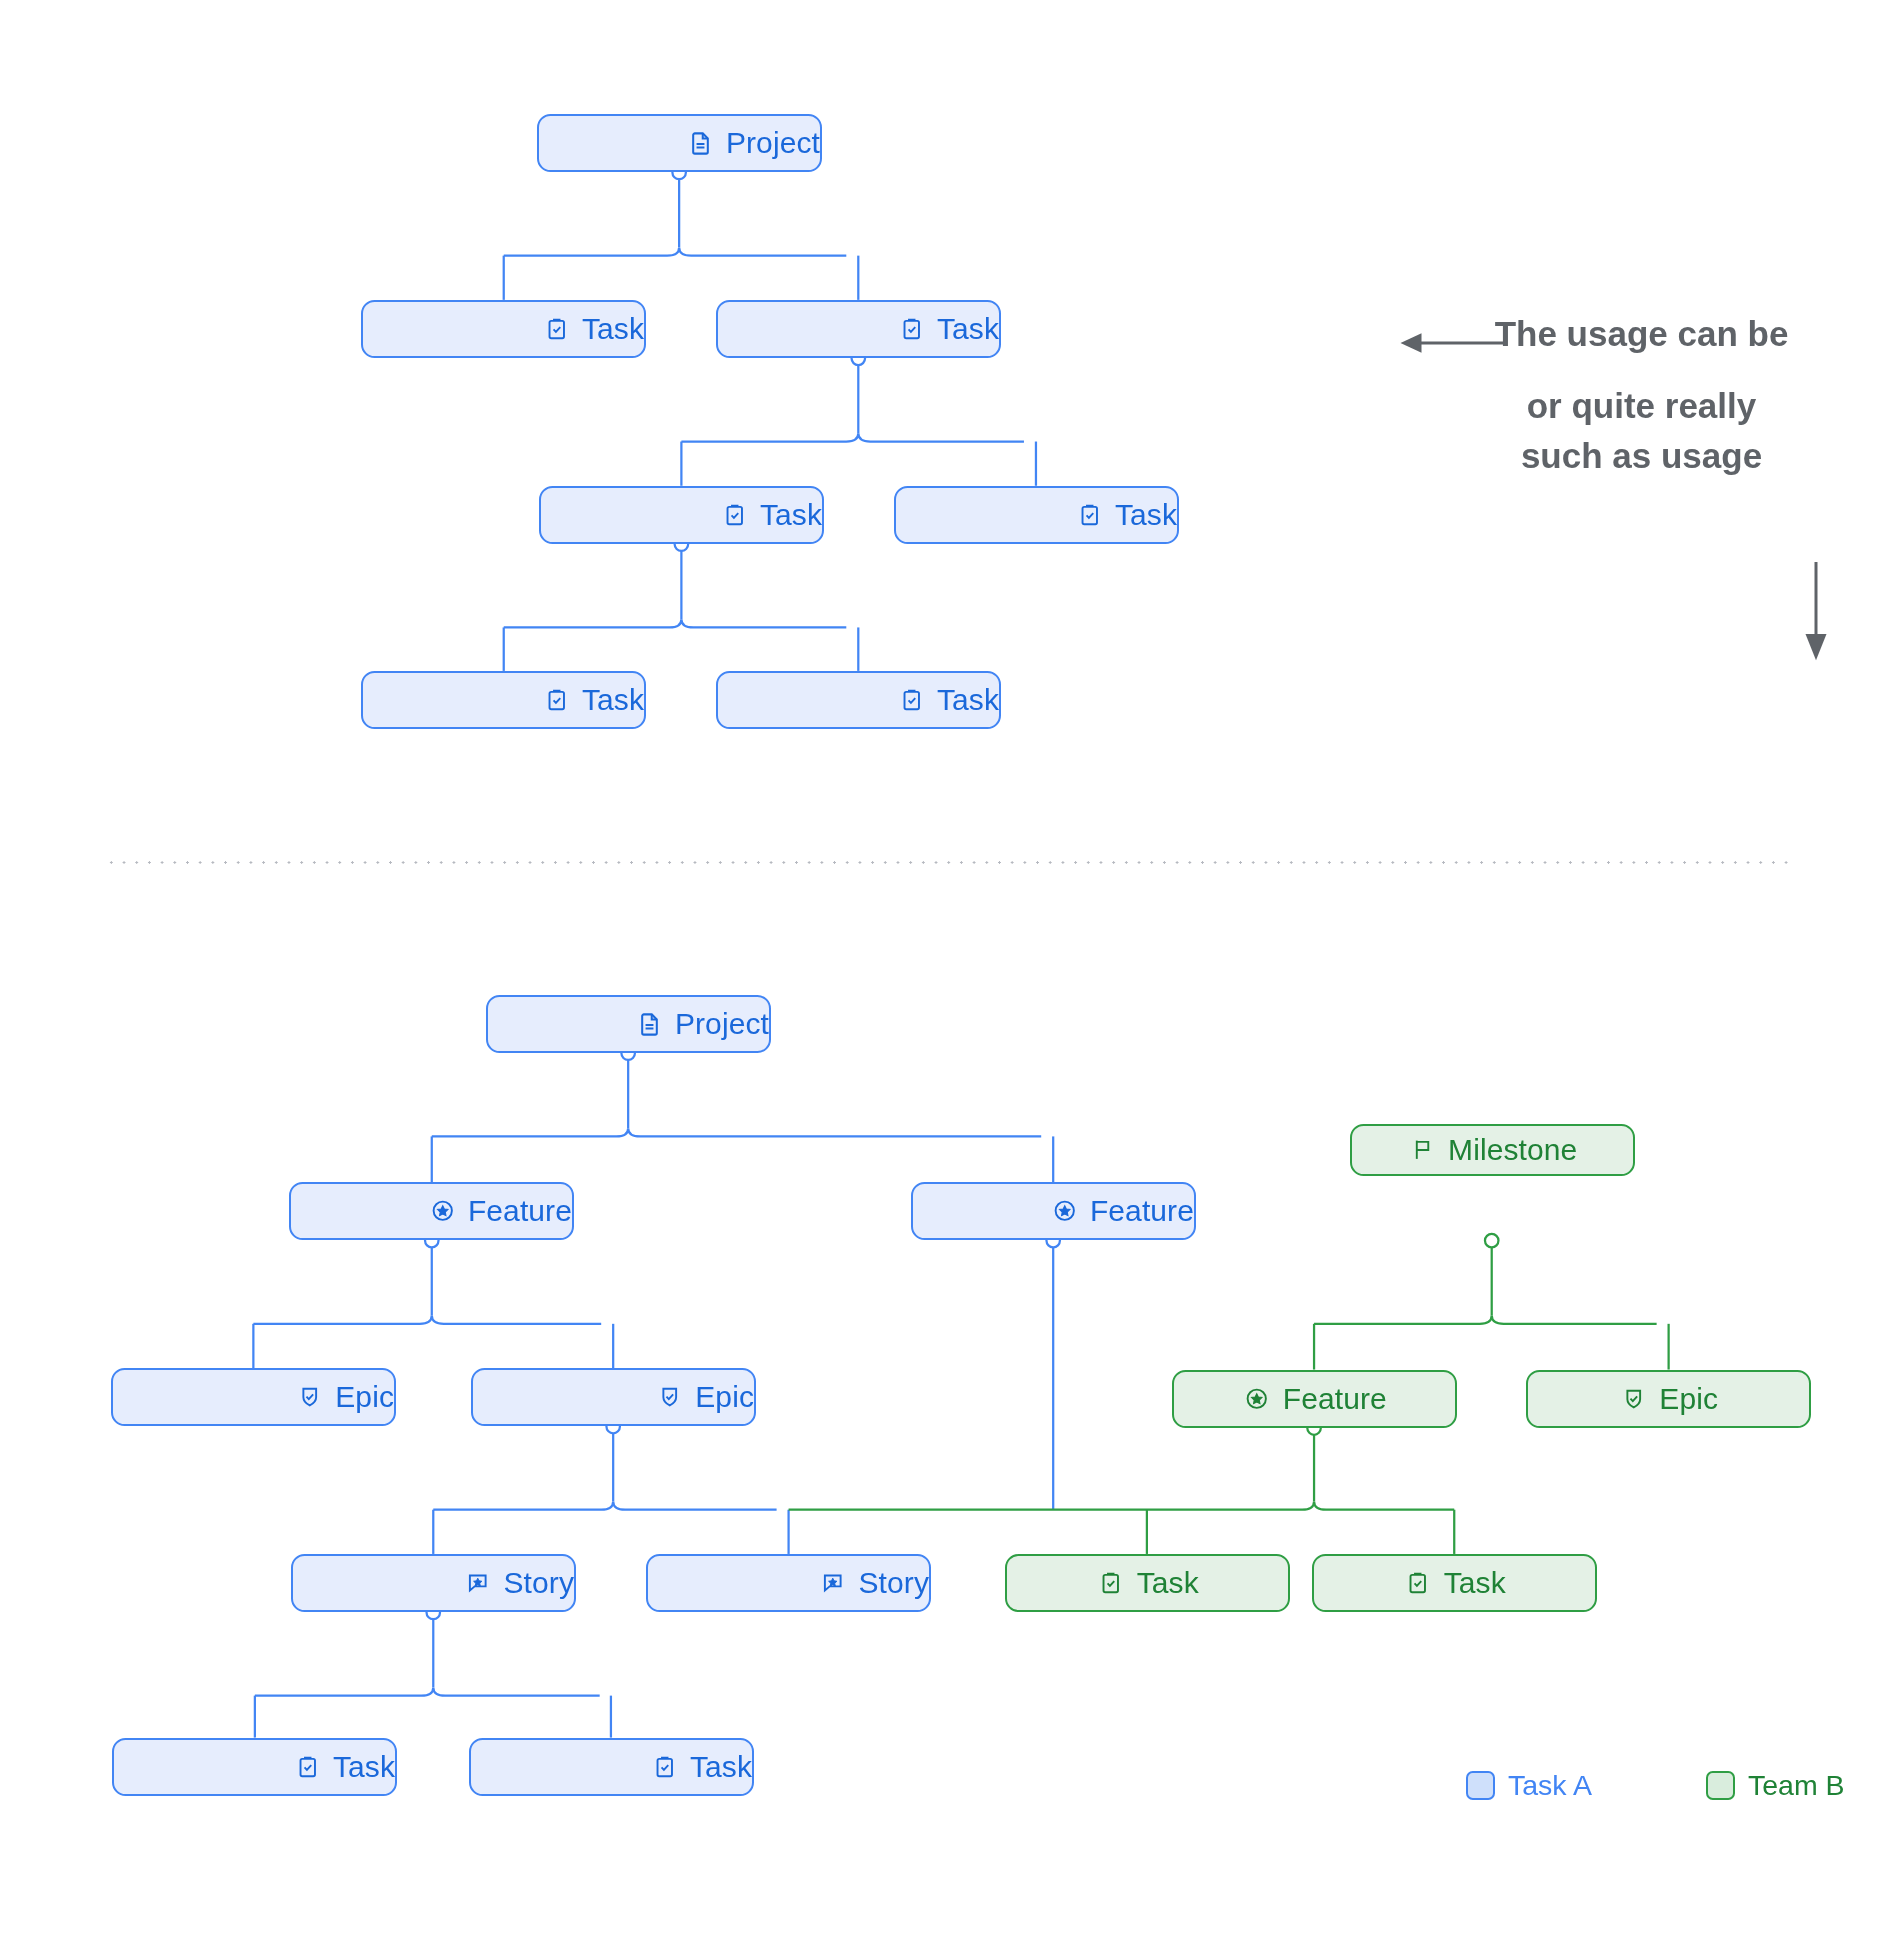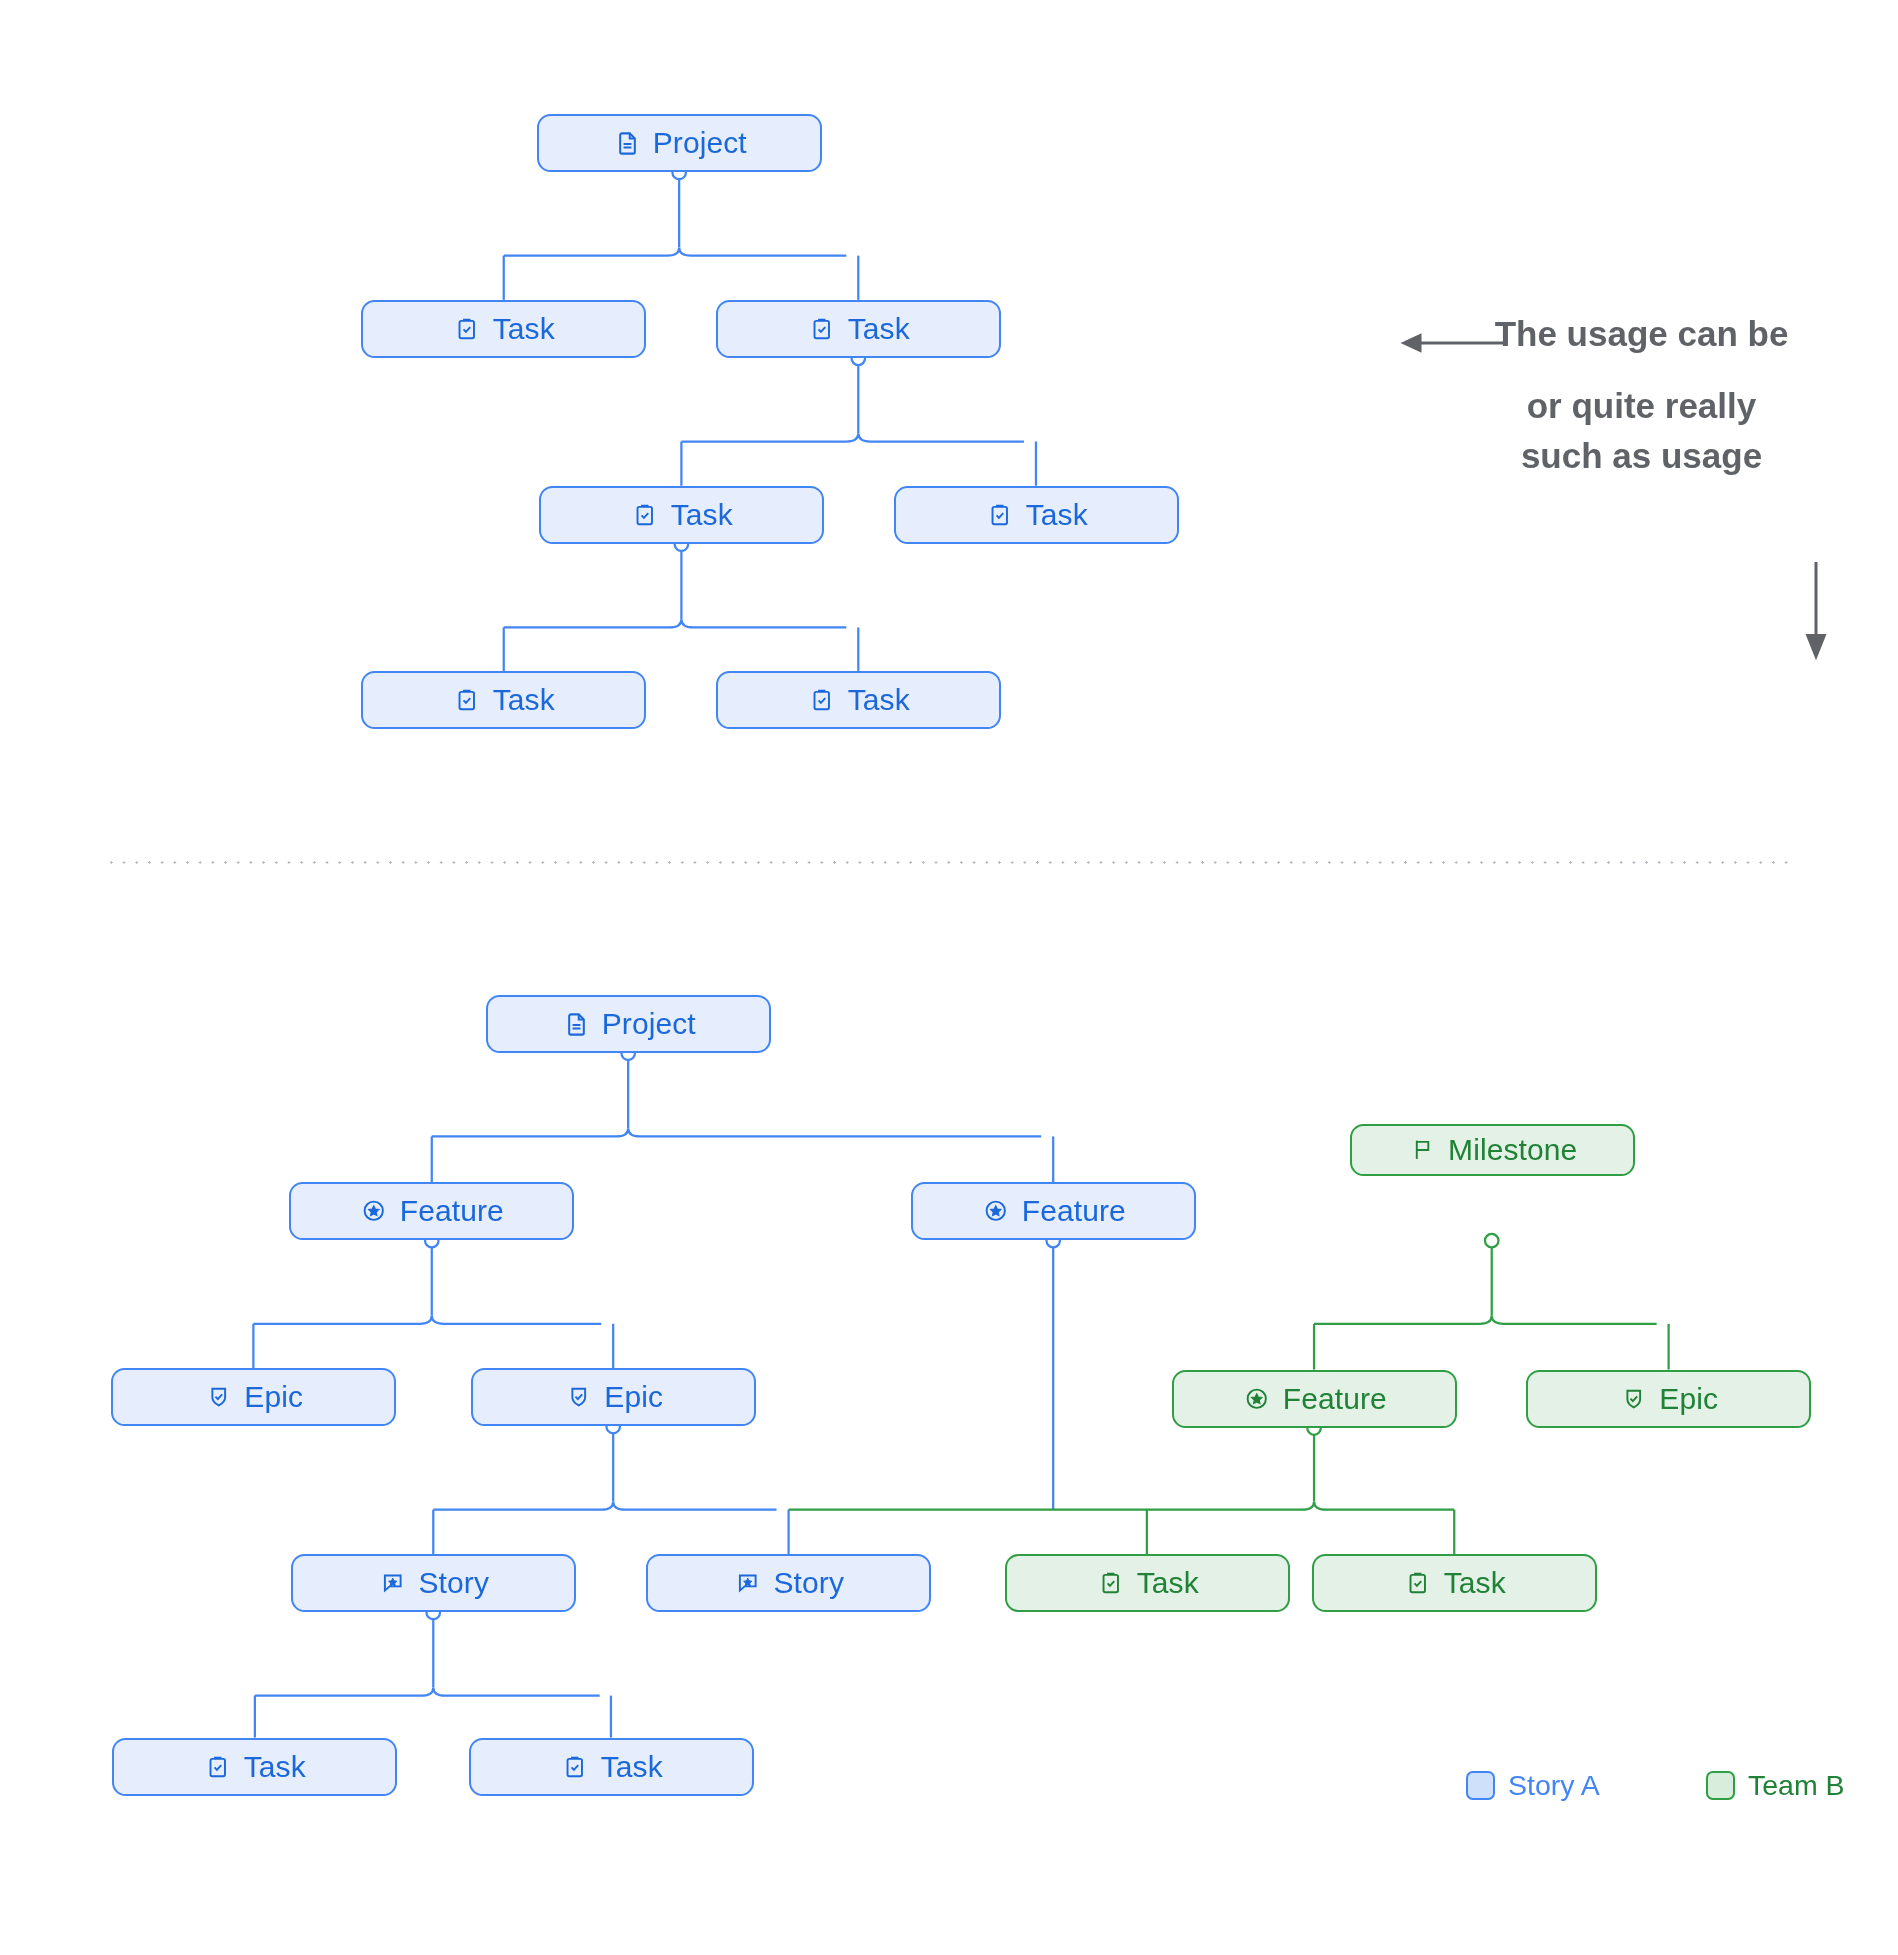--- a/index.html
+++ b/index.html
@@ -7,21 +7,21 @@
     width:1898px;height:1955px;position:relative;overflow:hidden;
     font-family:"Liberation Sans","DejaVu Sans",sans-serif;
   }
   #canvas{position:absolute;inset:0;}
   svg.links{position:absolute;left:0;top:0;width:1898px;height:1955px;pointer-events:none;}
   .node{
     position:absolute;box-sizing:border-box;
     border-radius:13.5px;display:flex;align-items:center;justify-content:center;
     gap:10.5px;font-size:30px;font-weight:500;letter-spacing:0.1px;
   }
-  .node.blue{background:#e6edfd;border:2.2px solid #4285f4;color:#1a68da;}
+  .node.blue{background:#e6edfd;border:2.2px solid #4285f4;color:#1a68da;justify-content:flex-end;}
   .node.green{background:#e4f1e6;border:2.2px solid #2f9e44;color:#1f8236;}
   .node .ico{display:inline-flex;align-items:center;justify-content:center;width:30px;height:30px;}
   .node .ico svg{display:block;}
   .node .lbl{white-space:nowrap;line-height:1;}
 
   .annotation{
     position:absolute;color:#5f6368;font-size:35px;line-height:1.42;
     text-align:center;font-weight:700;
   }
   .ann-p{margin:0;}
@@ -328,21 +328,21 @@
           <rect x="5.2" y="4.6" width="13.6" height="16.4" rx="1.6"></rect>
           <path d="M9.4 4.6V3.4h5.2v1.2"></path>
           <path d="M9 12.6l2.2 2.3 4.1-4.4"></path>
         </svg>
       </span>
     <span class="lbl">Task</span>
   </div>
 
   <div class="legend a" style="left:1466px;top:1769px">
     <span class="sw"></span>
-    <span>Story A</span>
+    <span>Task A</span>
   </div>
   <div class="legend b" style="left:1666px;top:1769px">
     <span class="sw"></span>
     <span>Team B</span>
   </div>
 
 </div>
 
 
 </body></html>

